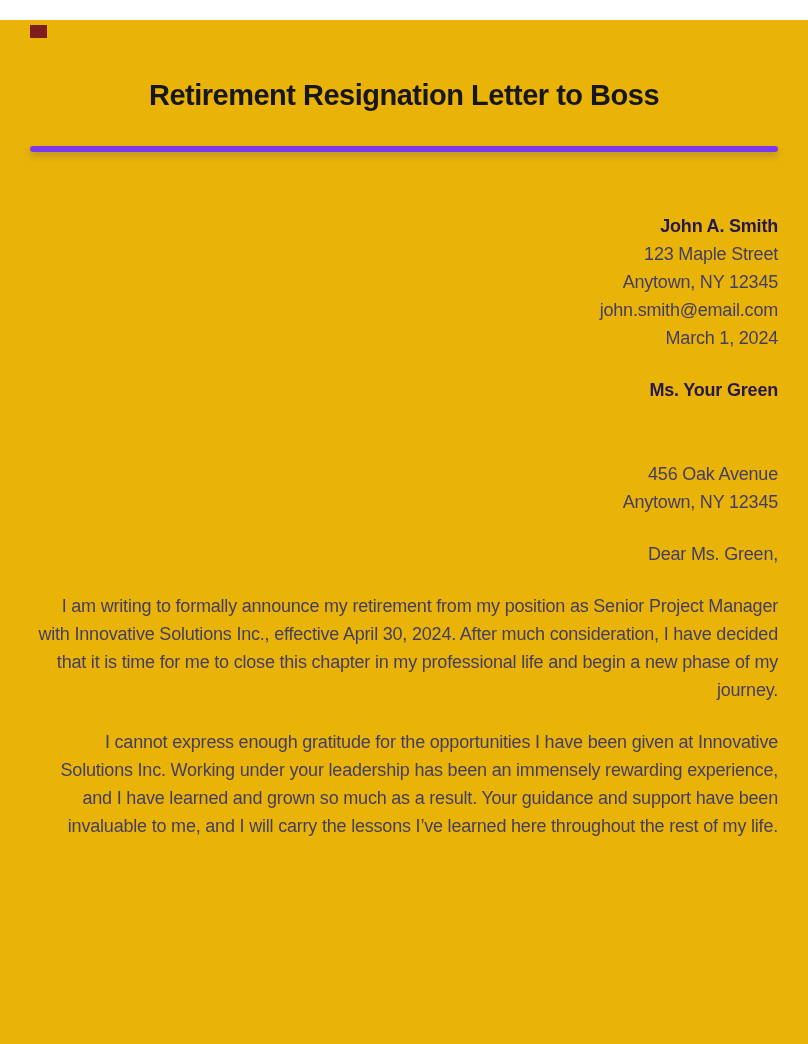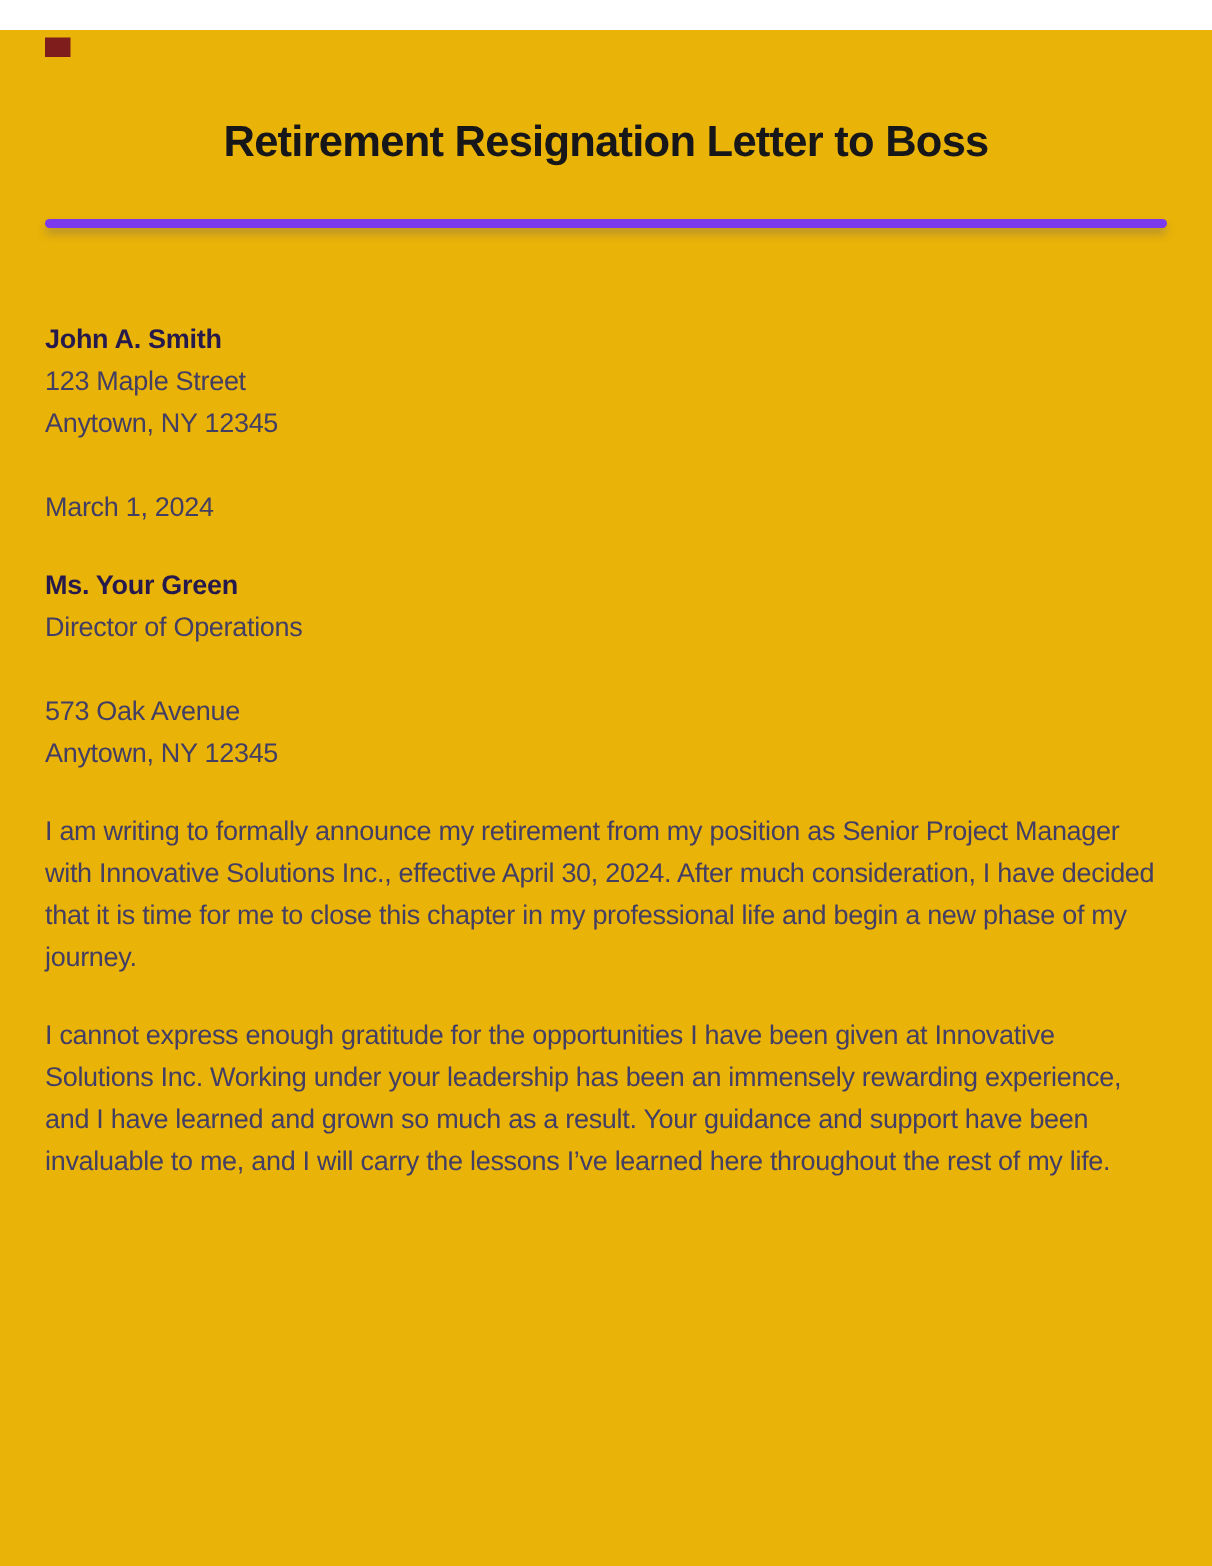--- a/index.html
+++ b/index.html
@@ -44,20 +44,21 @@
   .letter-body {
     padding: 0 30px;
     margin-top: 60px;
     font-size: 18px;
     line-height: 28px;
     letter-spacing: -0.2px;
     color: #433e63;
   }
   .letter-body p {
     margin: 0 0 24px 0;
+    text-align: right;
   }
   .bold-name {
     font-weight: 700;
     color: #261a4d;
   }
 </style>
 </head>
 <body>
 
 <div class="page">
@@ -67,30 +68,31 @@
   <h1 class="doc-title">Retirement Resignation Letter to Boss</h1>
 
   <div class="title-divider" style="background: rgb(124, 58, 237);"></div>
 
   <div class="letter-body">
 
     <p>
       <span class="bold-name">John A. Smith</span><br>
       <span>123 Maple Street</span><br>
       <span>Anytown, NY 12345</span><br>
-      <br>
+      <span>john.smith@email.com</span><br>
       <span>March 1, 2024</span>
     </p>
 
     <p>
       <span class="bold-name">Ms. Your Green</span><br>
-      <span>Director of Operations</span><br>
       <br>
-      <span>573 Oak Avenue</span><br>
+      <br>
+      <span>456 Oak Avenue</span><br>
       <span>Anytown, NY 12345</span>
     </p>
 
+    <p>Dear Ms. Green,</p>
 
     <p>I am writing to formally announce my retirement from my position as Senior Project Manager with Innovative Solutions Inc., effective April 30, 2024. After much consideration, I have decided that it is time for me to close this chapter in my professional life and begin a new phase of my journey.</p>
     <p>I cannot express enough gratitude for the opportunities I have been given at Innovative Solutions Inc. Working under your leadership has been an immensely rewarding experience, and I have learned and grown so much as a result. Your guidance and support have been invaluable to me, and I will carry the lessons I’ve learned here throughout the rest of my life.</p>
 
   </div>
 </div>
 
 </body></html>

